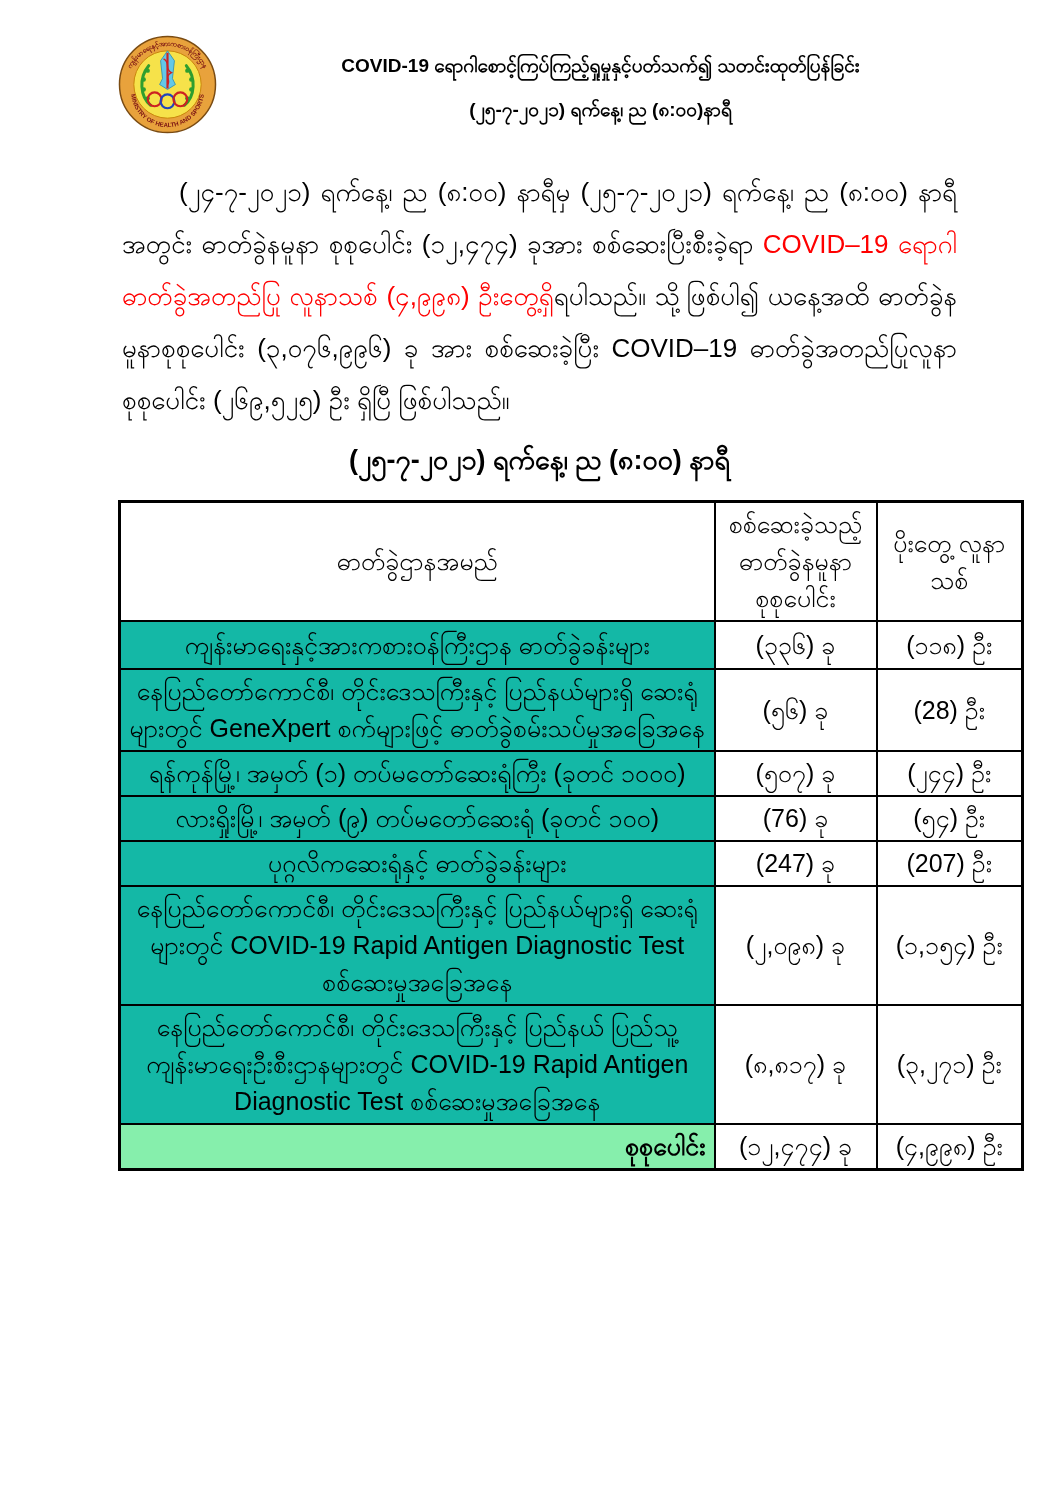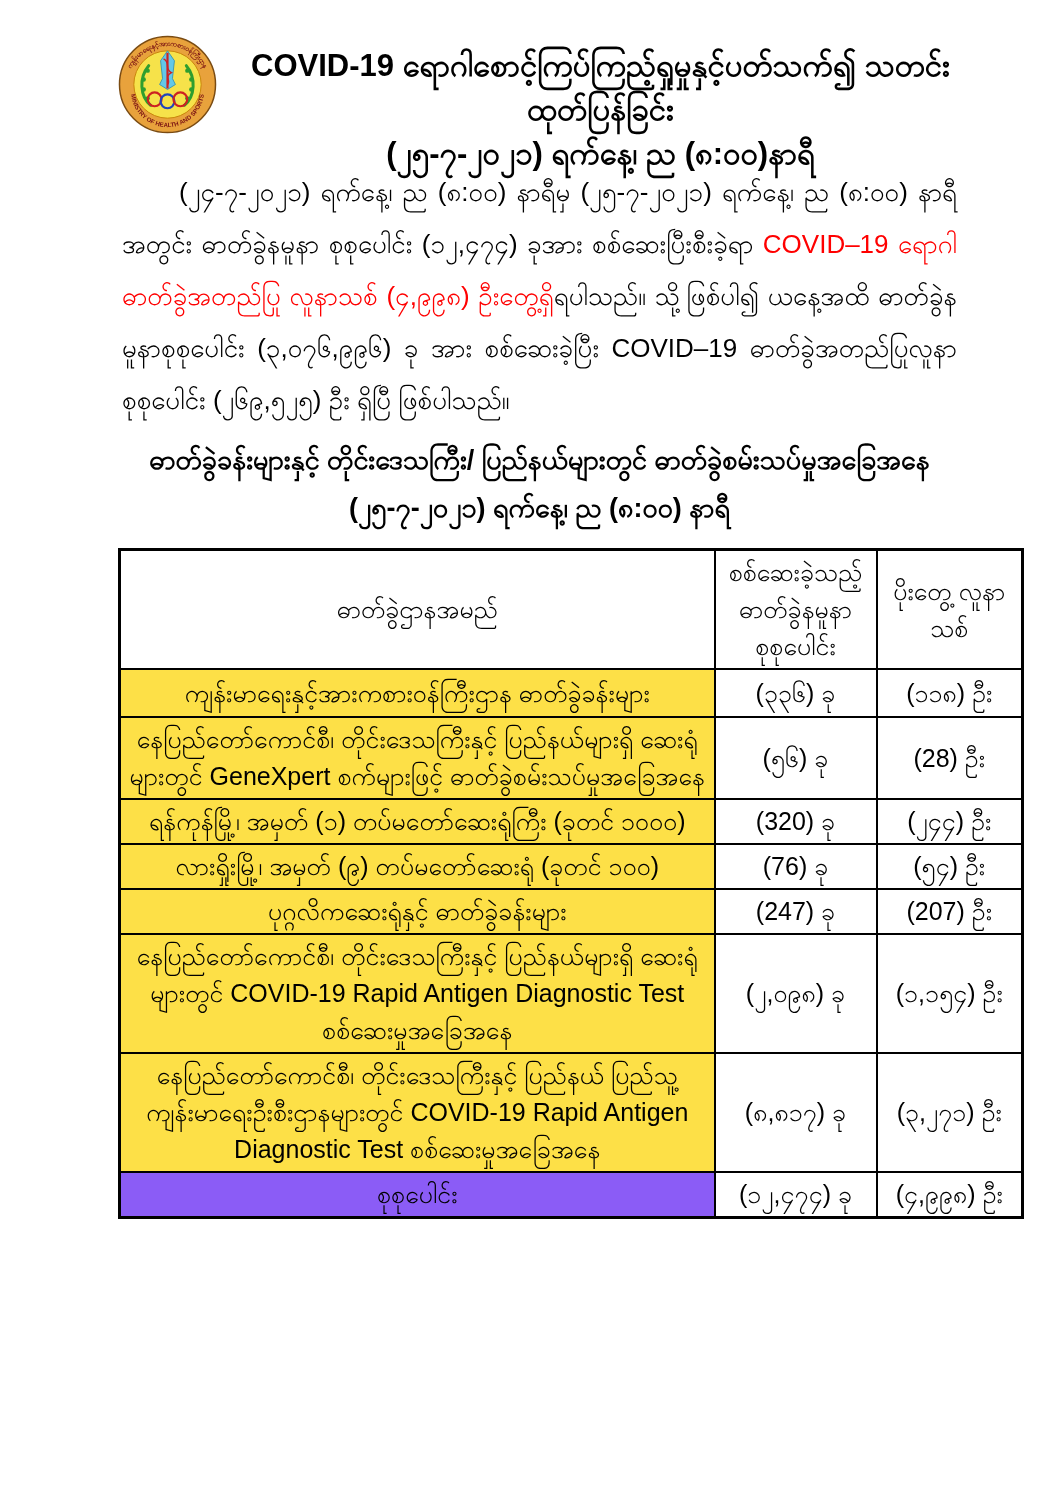--- a/index.html
+++ b/index.html
@@ -14,21 +14,21 @@
     font-family: "Liberation Sans", sans-serif;
     overflow: hidden;
   }
 
   
   .header { position: relative; height: 152px; }
   .seal { position: absolute; left: 118px; top: 35px; width: 99px; height: 99px; }
   .titles {
     position: absolute; left: 235px; right: 95px; top: 44px;
     text-align: center; font-weight: bold;
-    font-size: 31px; line-height: 44px;
+    font-size: 19px; line-height: 44px;
   }
 
   
   .body-text {
     margin: 14px 100px 0 118px;
     font-size: 26px; line-height: 52px;
     text-align: justify;
   }
   .body-text p { margin: 4px; text-indent: 57px; }
   .red { color: #FF0000; }
@@ -54,26 +54,26 @@
     padding: 3px 8px;
     text-align: center;
     vertical-align: middle;
     line-height: 37px;
     font-weight: normal;
   }
   col.c-name  { width: 595px; }
   col.c-samp  { width: 162px; }
   col.c-pos   { width: 146px; }
   tr.hdr th   { height: 114px; background: #ffffff; }
-  td.name     { background: #fde047; }
+  td.name     { background: #14b8a6; }
   tr.h-1 td { height: 48px; }
   tr.h-2 td { height: 82px; }
   tr.h-1s td { height: 41px; }
   tr.h-3 td { height: 114px; }
-  tr.total td.name { background: #8b5cf6; font-weight: normal; }
+  tr.total td.name { background: #86efac; font-weight: bold; text-align: right; }
   tr.total td { height: 44px; font-weight: normal; }
 </style>
 </head>
 <body>
 
 <div class="page">
 
   <div class="header">
     <svg class="seal" viewBox="0 0 100 100">
       <circle cx="50" cy="50" r="48.5" fill="#E8A23C" stroke="#7a4b12" stroke-width="1.5"></circle>
@@ -112,21 +112,20 @@
       <div>COVID-19 ရောဂါစောင့်ကြပ်ကြည့်ရှုမှုနှင့်ပတ်သက်၍ သတင်းထုတ်ပြန်ခြင်း</div>
       <div>(၂၅-၇-၂၀၂၁) ရက်နေ့၊ ည (၈:၀၀)နာရီ</div>
     </div>
   </div>
 
   <div class="body-text">
     <p><span>(၂၄-၇-၂၀၂၁) ရက်နေ့၊ ည (၈:၀၀) နာရီမှ (၂၅-၇-၂၀၂၁) ရက်နေ့၊ ည (၈:၀၀) နာရီအတွင်း ဓာတ်ခွဲနမူနာ စုစုပေါင်း (၁၂,၄၇၄) ခုအား စစ်ဆေးပြီးစီးခဲ့ရာ </span><span class="red">COVID–19 ရောဂါ ဓာတ်ခွဲအတည်ပြု လူနာသစ် (၄,၉၉၈) ဦးတွေ့ရှိ</span><span>ရပါသည်။ သို့ဖြစ်ပါ၍ ယနေ့အထိ ဓာတ်ခွဲနမူနာစုစုပေါင်း (၃,၀၇၆,၉၉၆) ခု အား စစ်ဆေးခဲ့ပြီး COVID–19 ဓာတ်ခွဲအတည်ပြုလူနာ စုစုပေါင်း (၂၆၉,၅၂၅) ဦး ရှိပြီ ဖြစ်ပါသည်။</span></p>
   </div>
 
   <div class="section-heading">
-    <div>ဓာတ်ခွဲခန်းများနှင့် တိုင်းဒေသကြီး/ ပြည်နယ်များတွင် ဓာတ်ခွဲစမ်းသပ်မှုအခြေအနေ</div>
     <div>(၂၅-၇-၂၀၂၁) ရက်နေ့၊ ည (၈:၀၀) နာရီ</div>
   </div>
 
   <table class="lab">
     <colgroup>
         <col class="c-name">
         <col class="c-samp">
         <col class="c-pos">
       </colgroup>
     <tbody>
@@ -140,21 +139,21 @@
         <td>(၃၃၆) ခု</td>
         <td>(၁၁၈) ဦး</td>
       </tr>
       <tr class="h-2">
         <td class="name">နေပြည်တော်ကောင်စီ၊ တိုင်းဒေသကြီးနှင့် ပြည်နယ်များရှိ ဆေးရုံများတွင် GeneXpert စက်များဖြင့် ဓာတ်ခွဲစမ်းသပ်မှုအခြေအနေ</td>
         <td>(၅၆) ခု</td>
         <td>(28) ဦး</td>
       </tr>
       <tr class="h-1s">
         <td class="name">ရန်ကုန်မြို့၊ အမှတ် (၁) တပ်မတော်ဆေးရုံကြီး (ခုတင် ၁၀၀၀)</td>
-        <td>(320) ခု</td>
+        <td>(၅၀၇) ခု</td>
         <td>(၂၄၄) ဦး</td>
       </tr>
       <tr class="h-1s">
         <td class="name">လားရှိုးမြို့၊ အမှတ် (၉) တပ်မတော်ဆေးရုံ (ခုတင် ၁၀၀)</td>
         <td>(76) ခု</td>
         <td>(၅၄) ဦး</td>
       </tr>
       <tr class="h-1s">
         <td class="name">ပုဂ္ဂလိကဆေးရုံနှင့် ဓာတ်ခွဲခန်းများ</td>
         <td>(247) ခု</td>

